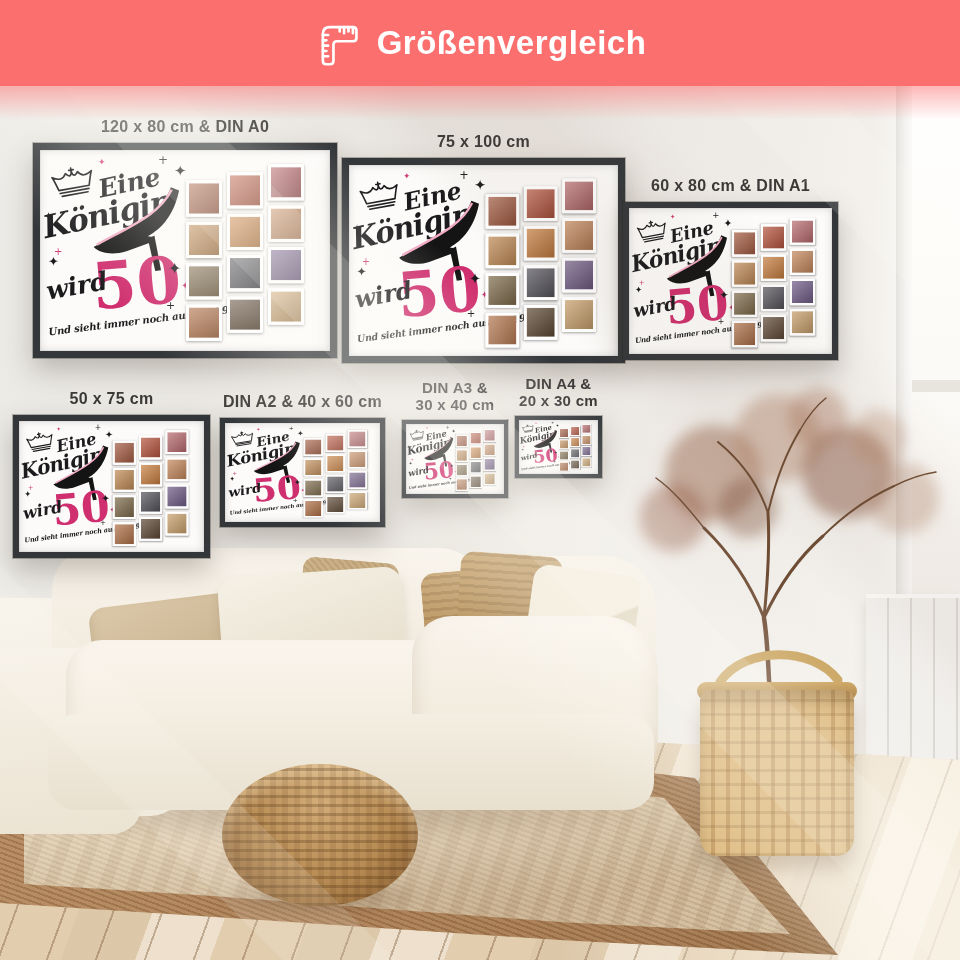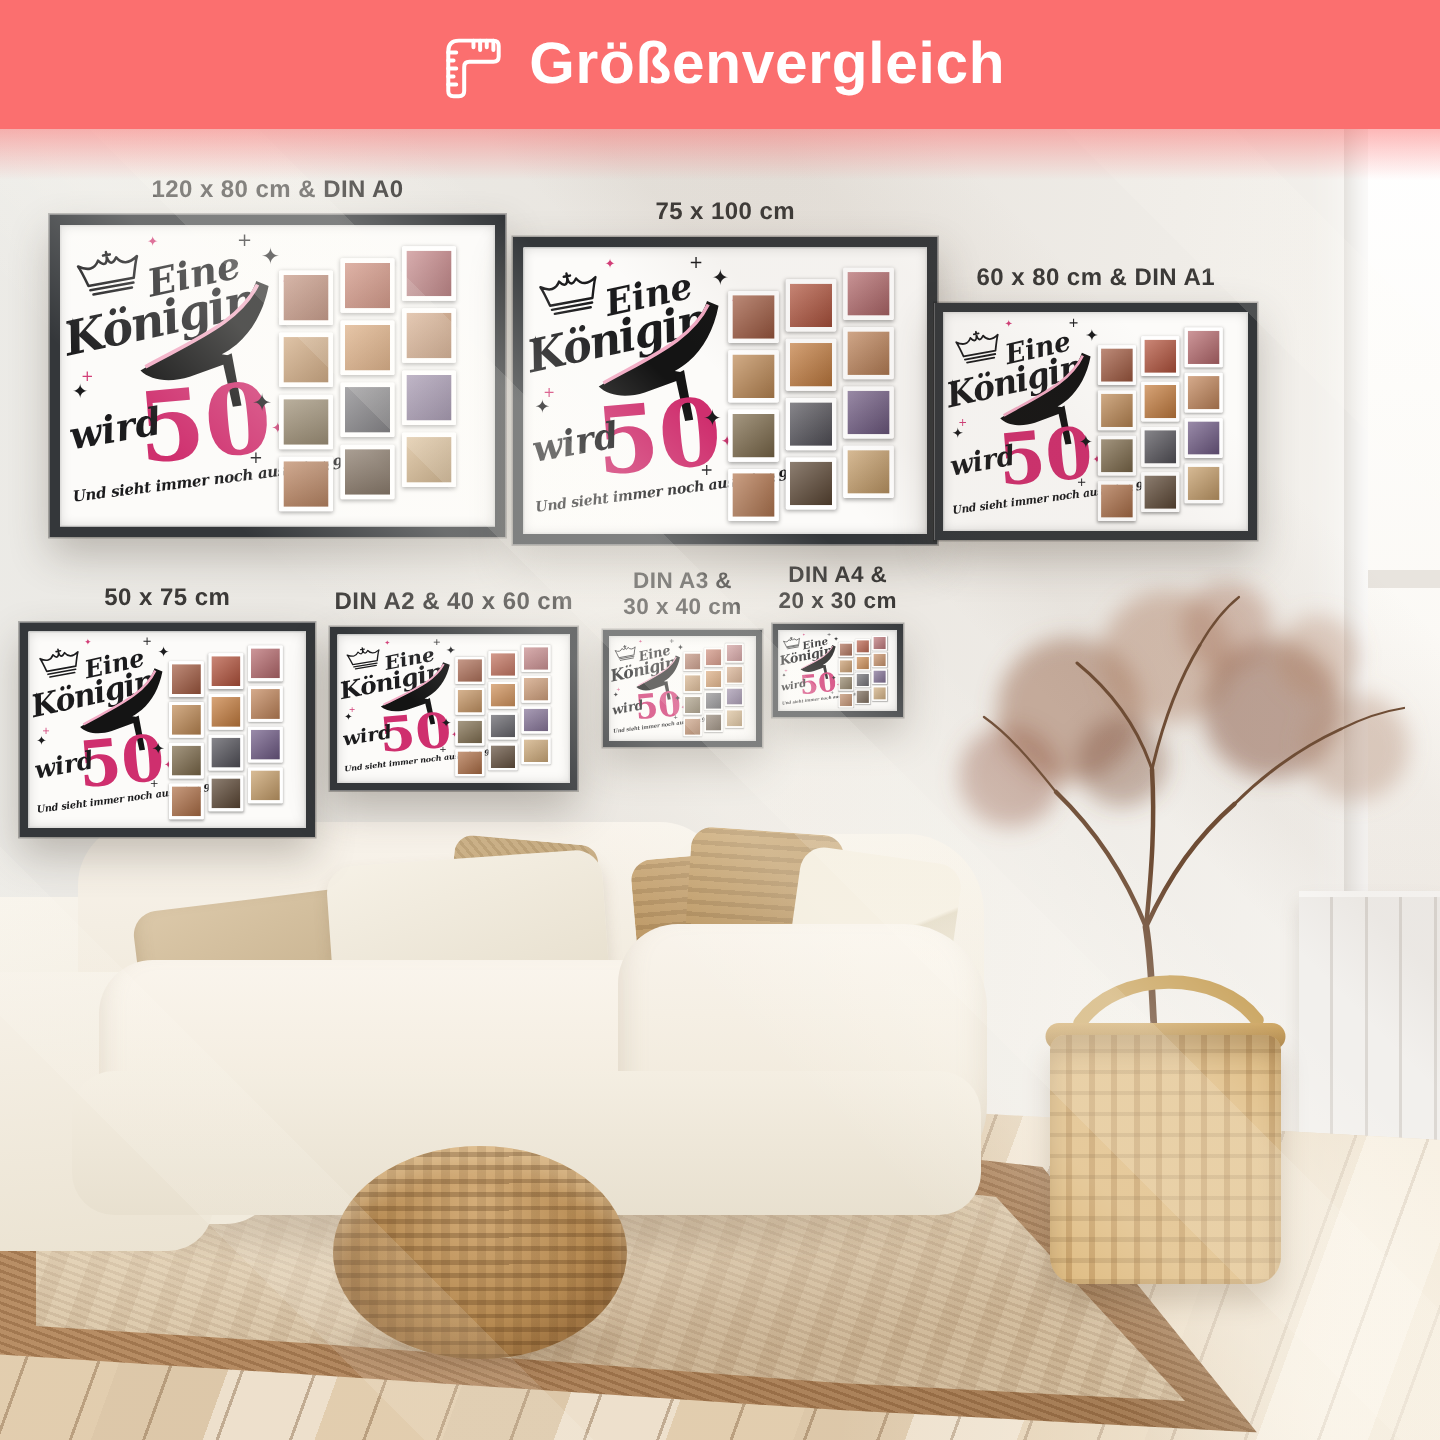--- a/index.html
+++ b/index.html
@@ -104,21 +104,21 @@
     background:
       linear-gradient(45deg, transparent 40%, rgba(255,253,247,.28) 47%, rgba(255,253,247,.28) 54%, transparent 60%),
       repeating-linear-gradient(45deg, transparent 0 200px, rgba(255,252,245,.13) 200px 280px, transparent 280px 460px),
       linear-gradient(45deg, transparent 62%, rgba(120,95,75,.06) 66%, rgba(120,95,75,.06) 72%, transparent 78%);}
 
   
   .banner{position:absolute;left:0;top:0;width:960px;height:86px;z-index:20;background:#FB6F6F;
     display:flex;align-items:center;justify-content:center;gap:17px;}
   .banner:after{content:"";position:absolute;top:100%;left:0;right:0;height:34px;
     background:linear-gradient(180deg, rgba(251,111,111,.5), rgba(251,111,111,0));}
-  .banner-title{color:#fff;font-size:39px;font-weight:600;letter-spacing:.5px;}
+  .banner-title{color:#fff;font-size:33px;font-weight:600;letter-spacing:.5px;}
 
   
   .posters{position:absolute;inset:0;z-index:10;}
   .poster{position:absolute;}
   .poster-label{position:absolute;bottom:calc(100% + 6px);left:50%;transform:translateX(-50%);
     white-space:pre;text-align:center;font-size:16px;font-weight:600;line-height:1.18;
     color:#3c3a38;letter-spacing:.3px;}
   .pos-6 .poster-label,.pos-7 .poster-label{font-size:15px;}
   .frame{position:absolute;inset:0;border:var(--fb) solid #34373a;background:#fbfaf8;
     box-shadow:0 12px 26px rgba(70,58,45,.30), 0 0 0 1px rgba(20,20,20,.28);}

